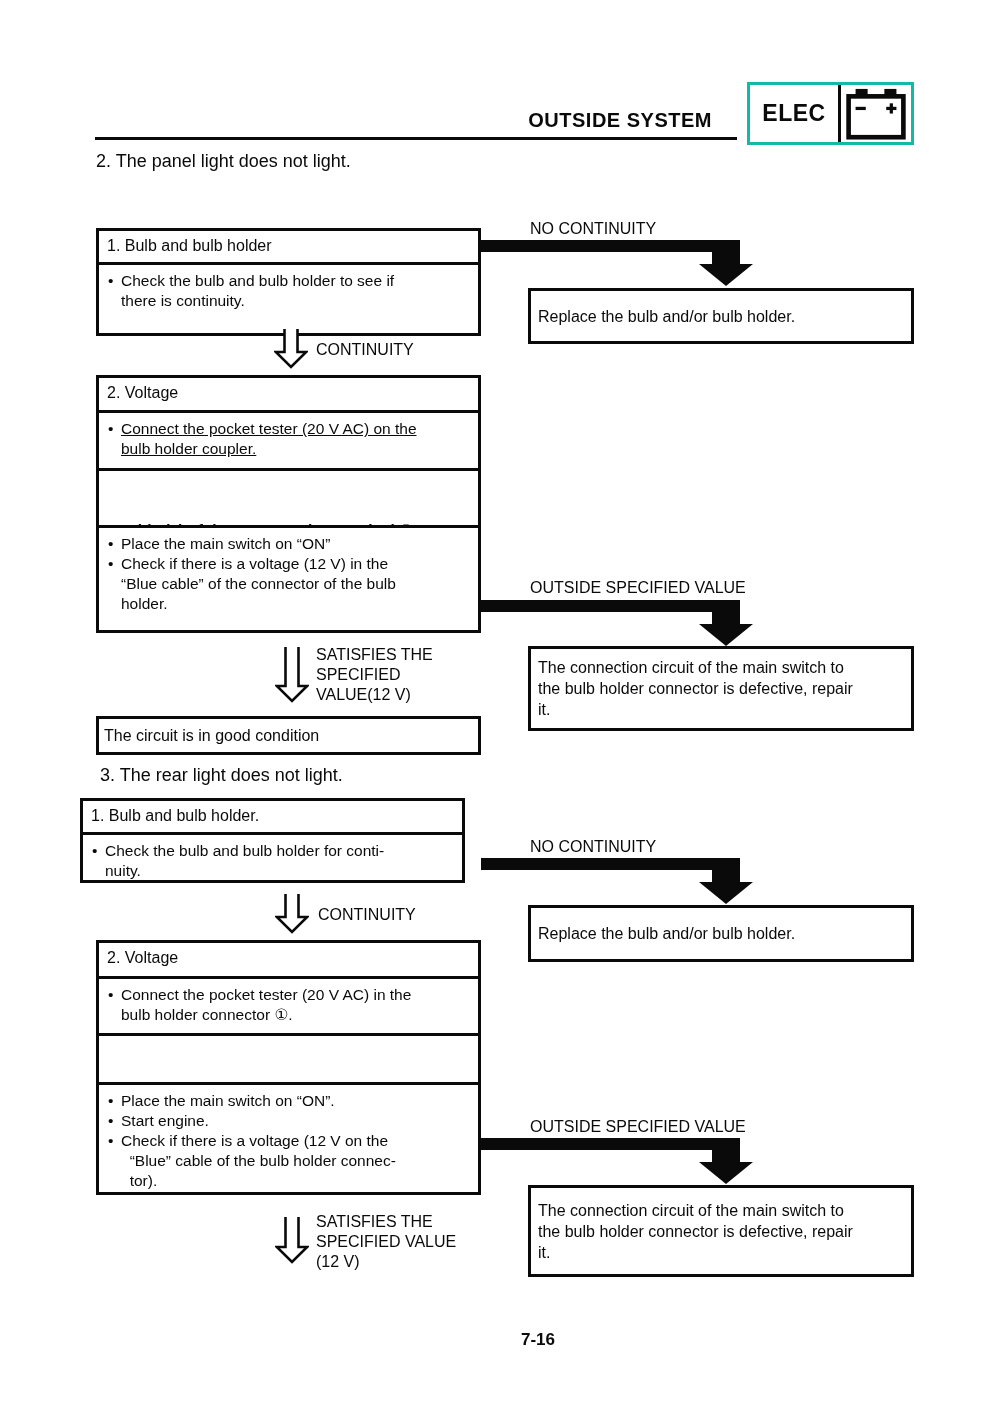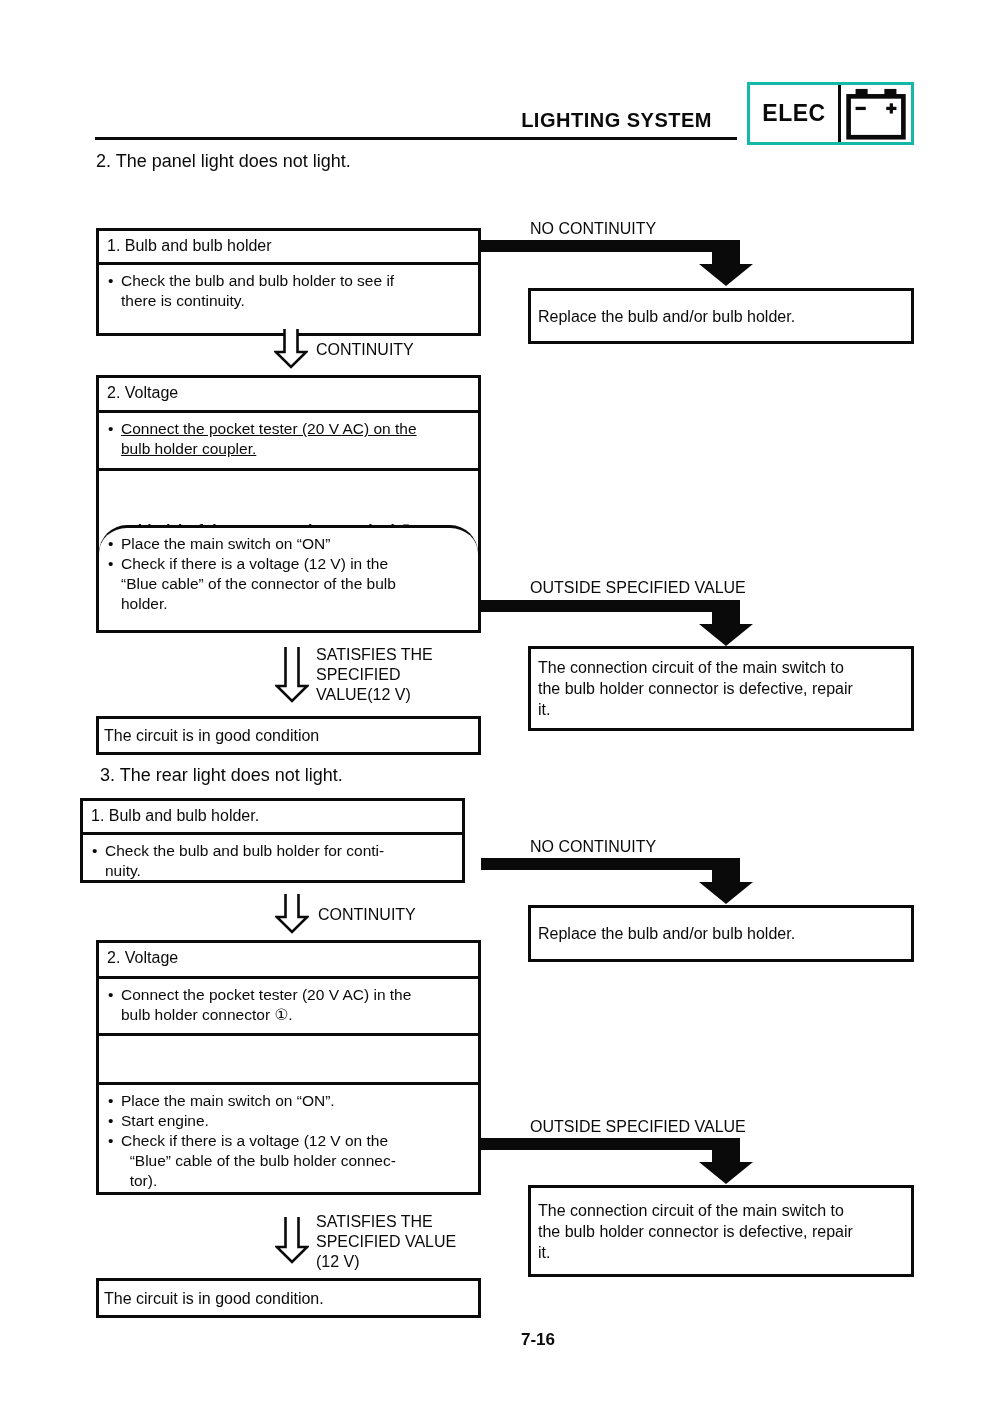--- a/index.html
+++ b/index.html
@@ -38,21 +38,21 @@
 
   .flow-label{font-size:16px; line-height:20px; white-space:pre-wrap;}
 
   .page-num{font-weight:bold; font-size:17px; text-align:center;}
 </style>
 </head>
 <body>
 
 <div class="page">
 
-  <div class="abs page-title" style="left:380px; top:109px; width:332px;">LIGHTING SYSTEM</div>
+  <div class="abs page-title" style="left:380px; top:109px; width:332px;">OUTSIDE SYSTEM</div>
   <div class="abs rule" style="left:95px; top:137px; width:642px; height:3px;"></div>
 
   <div class="abs elec-box" style="left:747px; top:82px; width:167px; height:63px;">
     <div class="elec-cell">ELEC</div>
     <div class="batt-cell">
       <svg width="60" height="52" viewBox="0 0 64 56" aria-hidden="true">
         <rect x="10" y="1" width="13" height="10" fill="#0a0a0a"></rect>
         <rect x="41" y="1" width="13" height="10" fill="#0a0a0a"></rect>
         <rect x="2.5" y="9" width="59" height="44" fill="#ffffff" stroke="#0a0a0a" stroke-width="5"></rect>
         <line x1="10" y1="22" x2="21" y2="22" stroke="#0a0a0a" stroke-width="3.5"></line>
@@ -88,21 +88,21 @@
   <div class="abs fbox" style="left:96px; top:375px; width:385px; height:258px;">
     <div class="frow first ftitle" style="height:32px;">2. Voltage</div>
     <div class="frow fbody" style="height:58px;text-decoration:underline;">
       <div class="bullet">Connect the pocket tester (20 V AC) on the
 bulb holder coupler.</div>
     </div>
     <div class="frow spec" style="height:57px;">
       <div>Cable (+) of the tester→ Blue terminal ①</div>
       
     </div>
-    <div class="frow fbody" style="height:105px;border-radius:28px;">
+    <div class="frow fbody" style="height:105px;">
       <div class="bullet">Place the main switch on “ON”</div>
       <div class="bullet">Check if there is a voltage (12 V) in the
 “Blue cable” of the connector of the bulb
 holder.</div>
     </div>
   </div>
 
   <div class="abs flow-label" style="left:530px; top:578px;">OUTSIDE SPECIFIED VALUE</div>
   <svg class="abs" style="left:481px; top:599px;" width="274" height="48" viewBox="0 0 274 48">
     <polygon fill="#0a0a0a" points="0,1 259,1 259,25 272,25 245,47 218,25 231,25 231,13 0,13"></polygon>
@@ -176,19 +176,16 @@
 it.</div>
   </div>
 
   <svg class="abs" style="left:275px; top:1216px;" width="34" height="48" viewBox="0 0 34 48">
     <path d="M10.5,1 L10.5,31 L1.8,31 L17,46 L32.2,31 L23.5,31 L23.5,1" fill="#ffffff" stroke="#0a0a0a" stroke-width="2.6" stroke-linejoin="miter"></path>
   </svg>
   <div class="abs flow-label" style="left:316px; top:1212px;">SATISFIES THE
 SPECIFIED VALUE
 (12 V)</div>
 
-  <div class="abs rbox" style="left:96px; top:1278px; width:385px; height:40px;">
-    <div class="inner" style="padding:2px 5px;">The circuit is in good condition.</div>
-  </div>
 
   <div class="abs page-num" style="left:455px; top:1330px; width:100px;text-align:right;">7-16</div>
 
 </div>
 
 </body></html>

